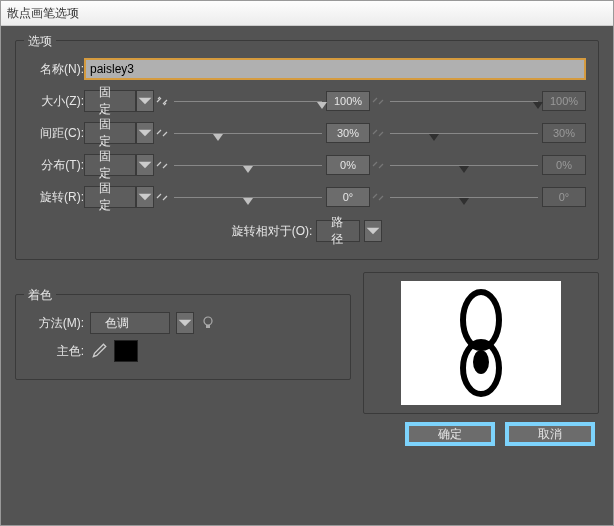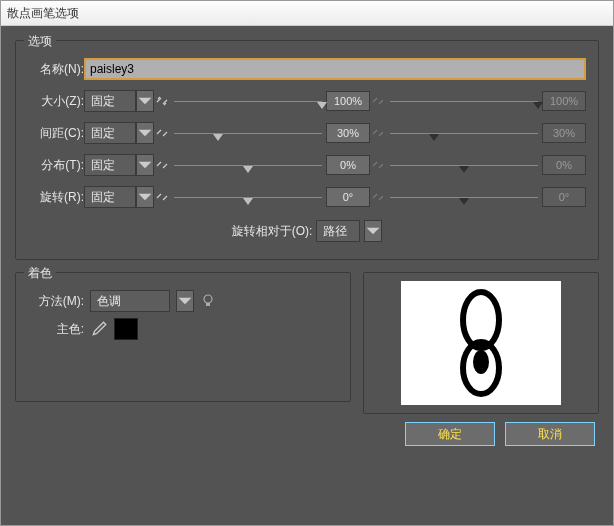--- a/index.html
+++ b/index.html
@@ -5,44 +5,44 @@
 * { box-sizing: border-box; margin: 0; padding: 0; }
 body { font-family: "Microsoft YaHei", Arial, sans-serif; font-size: 12px; background: #f0f0f0; }
 .dialog { width: 614px; height: 526px; background: #fff; border: 1px solid #999; display: flex; flex-direction: column; }
 .titlebar { height: 22px; background: linear-gradient(#fdfdfd,#ececec); border-bottom: 1px solid #ccc; display: flex; align-items: center; padding: 12px 6px; font-size: 12px; color: #333; }
 .body { flex: 1; background: #535353; padding: 14px; color: #e6e6e6; display: flex; flex-direction: column; }
 .fieldset { border: 1px solid #3a3a3a; border-radius: 2px; padding: 14px 12px 14px 12px; position: relative; margin-bottom: 12px; }
 .fieldset .legend { position: absolute; top: -8px; left: 8px; background: #535353; padding: 0 4px; font-size: 12px; }
 .row { display: flex; align-items: center; height: 28px; margin-bottom: 4px; }
 .lbl { width: 56px; text-align: right; color: #e6e6e6; }
 .nameinput { flex: 1; height: 22px; background: #b0b0b0; border: 2px solid #d59b3f; color: #000; padding: 0 4px; font-size: 12px; }
-.select { height: 22px; background: #5d5d5d; border: 1px solid #3a3a3a; color: #e6e6e6; display: flex; align-items: center; padding: 0 6px; position: relative; }
+.select { height: 22px; background: #5d5d5d; border: 1px solid #3a3a3a; color: #e6e6e6; display: flex; align-items: center; padding: 0 14px; position: relative; }
 .select.sz { width: 52px; }
 .select.md { width: 80px; }
 .dropbtn { width: 18px; height: 22px; background: #6c6c6c; border: 1px solid #3a3a3a; display: flex; align-items: center; justify-content: center; }
 .linkicon { width: 16px; height: 16px; display: flex; align-items: center; justify-content: center; position: relative; }
 .linkicon svg { width: 14px; height: 14px; }
 .slider { flex: 1; height: 20px; position: relative; display: flex; align-items: center; margin: 0 4px; min-width: 100px; }
 .slider .track { position: absolute; left: 0; right: 0; height: 1px; background: #888; }
 .slider .tri { position: absolute; top: 11px; width: 0; height: 0; border-left: 5px solid transparent; border-right: 5px solid transparent; border-top: 7px solid #c0c0c0; }
 .slider .tri.dark { border-top-color: #303030; }
 .valbox { width: 44px; height: 20px; background: #6c6c6c; border: 1px solid #3a3a3a; color: #e6e6e6; display: flex; align-items: center; justify-content: center; font-size: 11px; }
 .valbox.ro { background: #5d5d5d; color: #9a9a9a; }
 .relrow { display: flex; align-items: center; justify-content: center; height: 28px; gap: 4px; margin-top: 6px; }
-.lower { display: flex; gap: 12px; }
+.lower { display: flex; gap: 12px; align-items: center; }
 .colorset { flex: 1; }
 .preview { width: 236px; border: 1px solid #3a3a3a; border-radius: 2px; display: flex; align-items: center; justify-content: center; padding: 8px; }
 .preview-inner { width: 160px; height: 124px; background: #fff; display: flex; align-items: center; justify-content: center; }
 .crow { display: flex; align-items: center; gap: 6px; height: 28px; }
 .crow .lbl2 { width: 56px; text-align: right; }
 .bulb { width: 16px; height: 16px; display: flex; align-items: center; justify-content: center; }
 .eyedrop { width: 18px; height: 18px; display: flex; align-items: center; justify-content: center; }
 .swatch { width: 24px; height: 22px; background: #000; border: 1px solid #222; }
 .btnbar { display: flex; justify-content: flex-end; gap: 10px; padding: 8px 4px 0 0; }
-.btn { width: 90px; height: 24px; background: #6c6c6c; border: 1px solid #7dd3fc; color: #fde047; display: flex; align-items: center; justify-content: center; cursor: pointer; }
+.btn { width: 90px; height: 24px; background: #6c6c6c; border: 4px solid #7dd3fc; color: #e5e5e5; display: flex; align-items: center; justify-content: center; cursor: pointer; }
 </style>
 </head>
 <body>
 
 <div class="dialog">
   <div class="titlebar">
     <span>散点画笔选项</span>
   </div>
   <div class="body">
 

